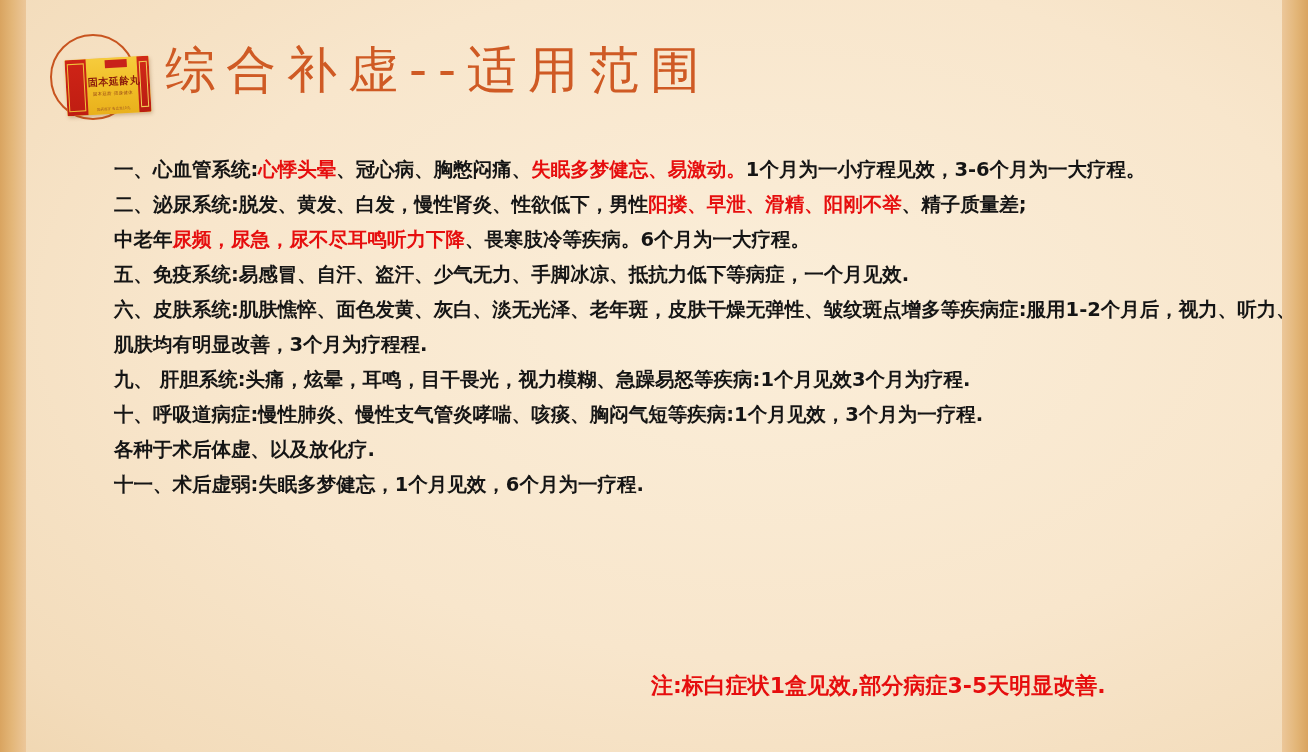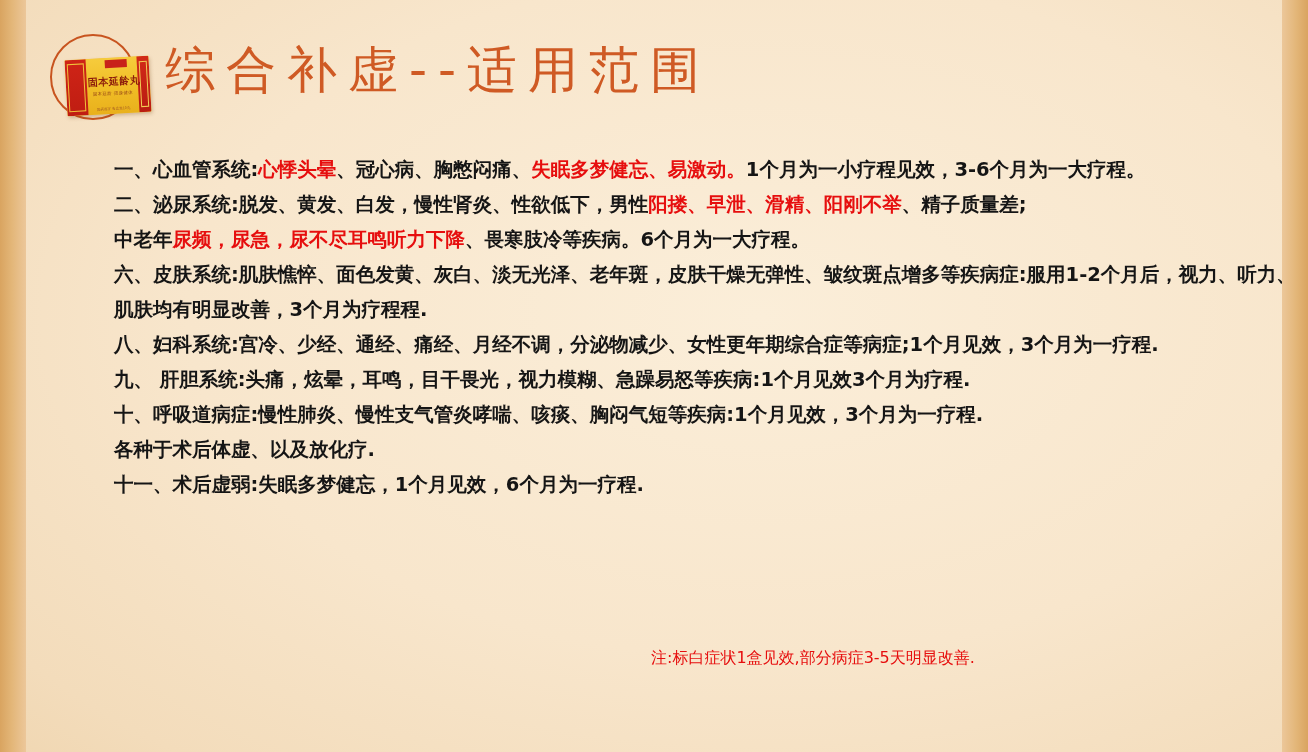--- a/index.html
+++ b/index.html
@@ -175,23 +175,23 @@
     color: #151515;
     line-height: 35px;
     white-space: nowrap;
     letter-spacing: 0px;
   }
   .line.wrap { white-space: normal; }
   .hl { color: #e60e0e; margin-top: 44px; }
   .note {
     position: absolute;
     left: 651px;
-    top: 648px;
-    font-size: 16px;
-    font-weight: normal;
+    top: 671px;
+    font-size: 22px;
+    font-weight: bold;
     color: #e60e0e;
     white-space: nowrap;
   }
 </style>
 </head>
 <body>
 
 <div id="slide">
 
   <div class="header">
@@ -213,22 +213,22 @@
       </div>
     </div>
 
     <div class="slide-title">综合补虚--适用范围</div>
   </div>
 
   <div class="body-block">
       <div class="line"><span class="">一、心血管系统:</span><span class="hl">心悸头晕</span><span class="">、冠心病、胸憋闷痛、</span><span class="hl">失眠多梦健忘、易激动。</span><span class="">1个月为一小疗程见效，3-6个月为一大疗程。</span></div>
       <div class="line"><span class="">二、泌尿系统:脱发、黄发、白发，慢性肾炎、性欲低下，男性</span><span class="hl">阳搂、早泄、滑精、阳刚不举</span><span class="">、精子质量差;</span></div>
       <div class="line"><span class="">中老年</span><span class="hl">尿频，尿急，尿不尽耳鸣听力下降</span><span class="">、畏寒肢冷等疾病。6个月为一大疗程。</span></div>
+      <div class="line"><span class="">五、免疫系统:易感冒、自汗、盗汗、少气无力、手脚冰凉、抵抗力低下等病症，一个月见效.</span></div>
       <div class="line wrap"><span class="">六、皮肤系统:肌肤憔悴、面色发黄、灰白、淡无光泽、老年斑，皮肤干燥无弹性、皱纹斑点增多等疾病症:服用1-2个月后，视力、听力、肌肤均有明显改善，3个月为疗程程.</span></div>
-      <div class="line"><span class="">八、妇科系统:宫冷、少经、通经、痛经、月经不调，分泌物减少、女性更年期综合症等病症;1个月见效，3个月为一疗程.</span></div>
       <div class="line"><span class="">九、 肝胆系统:头痛，炫晕，耳鸣，目干畏光，视力模糊、急躁易怒等疾病:1个月见效3个月为疗程.</span></div>
       <div class="line"><span class="">十、呼吸道病症:慢性肺炎、慢性支气管炎哮喘、咳痰、胸闷气短等疾病:1个月见效，3个月为一疗程.</span></div>
       <div class="line"><span class="">各种于术后体虚、以及放化疗.</span></div>
       <div class="line"><span class="">十一、术后虚弱:失眠多梦健忘，1个月见效，6个月为一疗程.</span></div>
     </div>
 
   <div class="note">注:标白症状1盒见效,部分病症3-5天明显改善.</div>
 
 </div>
 

